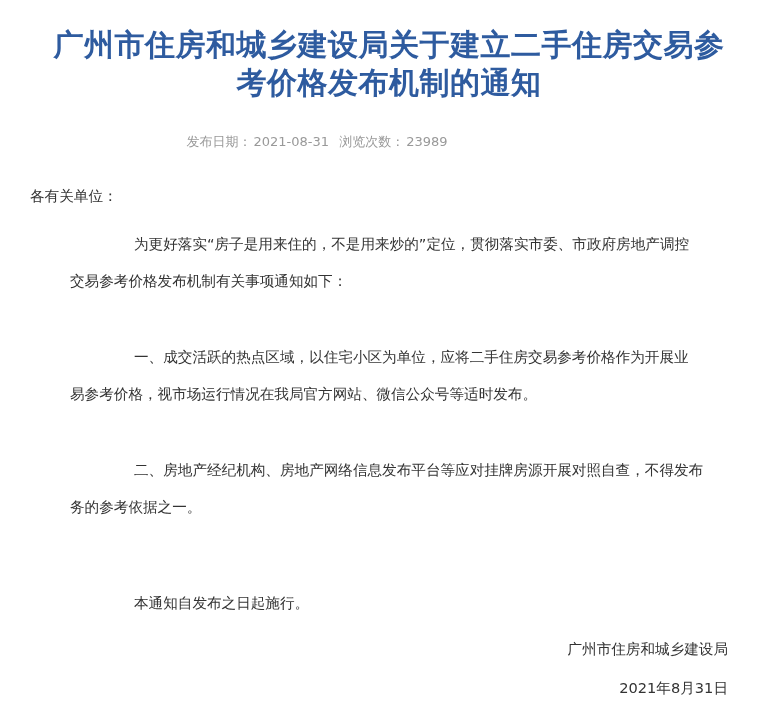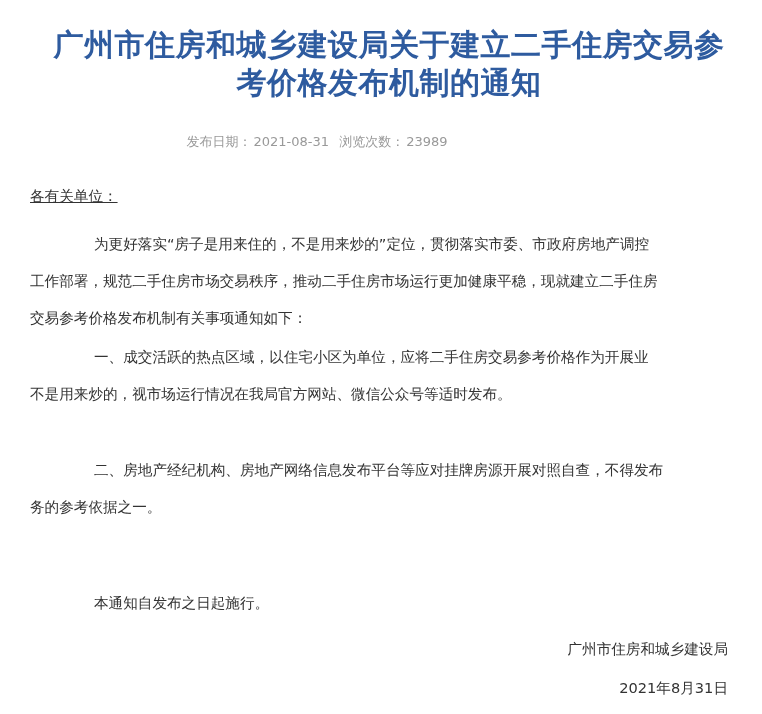--- a/index.html
+++ b/index.html
@@ -46,31 +46,31 @@
     }
     .meta span { margin: 0 1px; }
     .content {
       position: absolute;
       left: 30px;
       width: 700px;
       font-size: 14.6px;
       line-height: 37px;
       color: #333333;
     }
-    .salutation { top: 177px; text-decoration: underline; }
+    .salutation { top: 177px; }
     .para {
       position: absolute;
       left: 30px;
       width: 700px;
       font-size: 14.6px;
       line-height: 37px;
       color: #333333;
       margin: 0;
     }
-    .para .ln { display: block; white-space: nowrap; }
+    .para .ln { display: block; white-space: nowrap; margin-left: 40px; }
     .para .ln.indent { padding-left: 64px; }
     .p1 { top: 225px; }
     .p2 { top: 338px; }
     .p3 { top: 451px; }
     .p4 { top: 584px; }
     .sign {
       position: absolute;
       right: 34px;
       font-size: 14.6px;
       color: #333333;
@@ -90,27 +90,26 @@
 
 <div class="meta">
   <span>发布日期：</span><span>2021-08-31</span>
   &nbsp;<span>浏览次数：</span><span>23989</span>
 </div>
 
 <div class="content salutation">各有关单位：</div>
 
 <p class="para p1">
   <span class="ln indent">为更好落实“房子是用来住的，不是用来炒的”定位，贯彻落实市委、市政府房地产调控</span>
-  <span class="ln">工作部署，规范二手住房市场交易秩序，推动二手住房市场运行更加健康平稳，现就建立二手住房</span>
   <span class="ln">交易参考价格发布机制有关事项通知如下：</span>
 </p>
 
 <p class="para p2">
   <span class="ln indent">一、成交活跃的热点区域，以住宅小区为单位，应将二手住房交易参考价格作为开展业</span>
-  <span class="ln">不是用来炒的，视市场运行情况在我局官方网站、微信公众号等适时发布。</span>
+  <span class="ln">易参考价格，视市场运行情况在我局官方网站、微信公众号等适时发布。</span>
 </p>
 
 <p class="para p3">
   <span class="ln indent">二、房地产经纪机构、房地产网络信息发布平台等应对挂牌房源开展对照自查，不得发布</span>
   <span class="ln">务的参考依据之一。</span>
 </p>
 
 <p class="para p4">
   <span class="ln indent">本通知自发布之日起施行。</span>
 </p>

